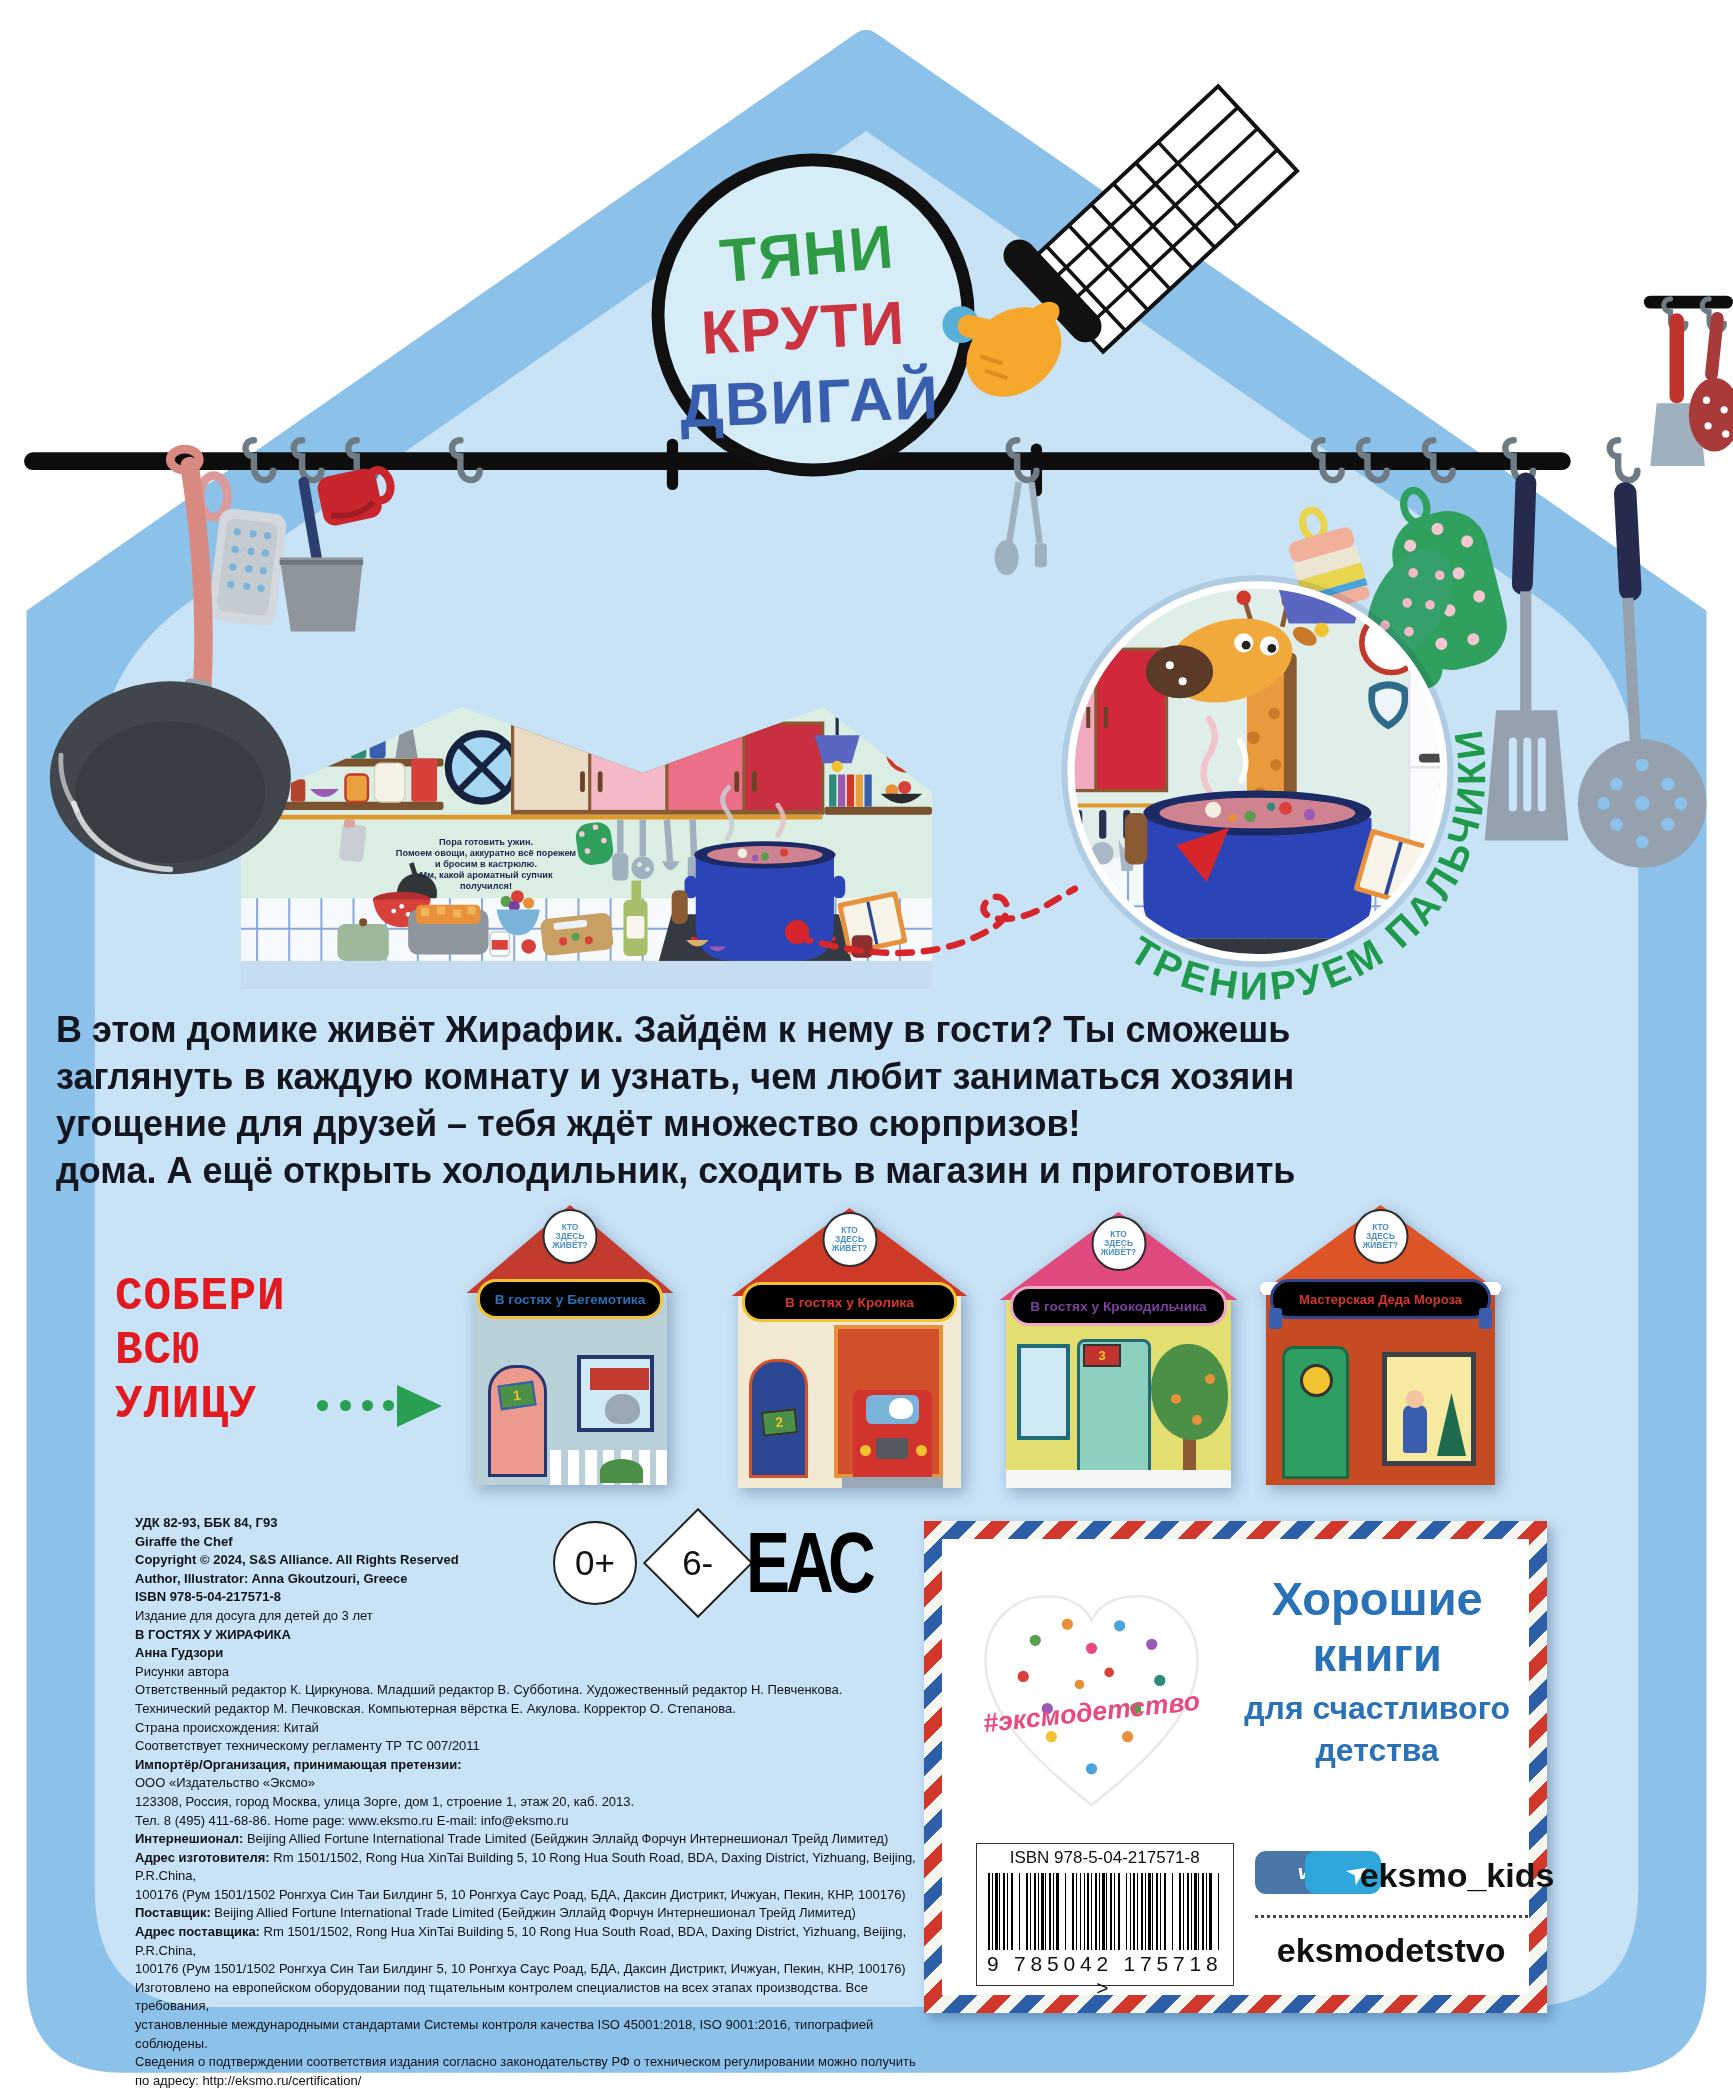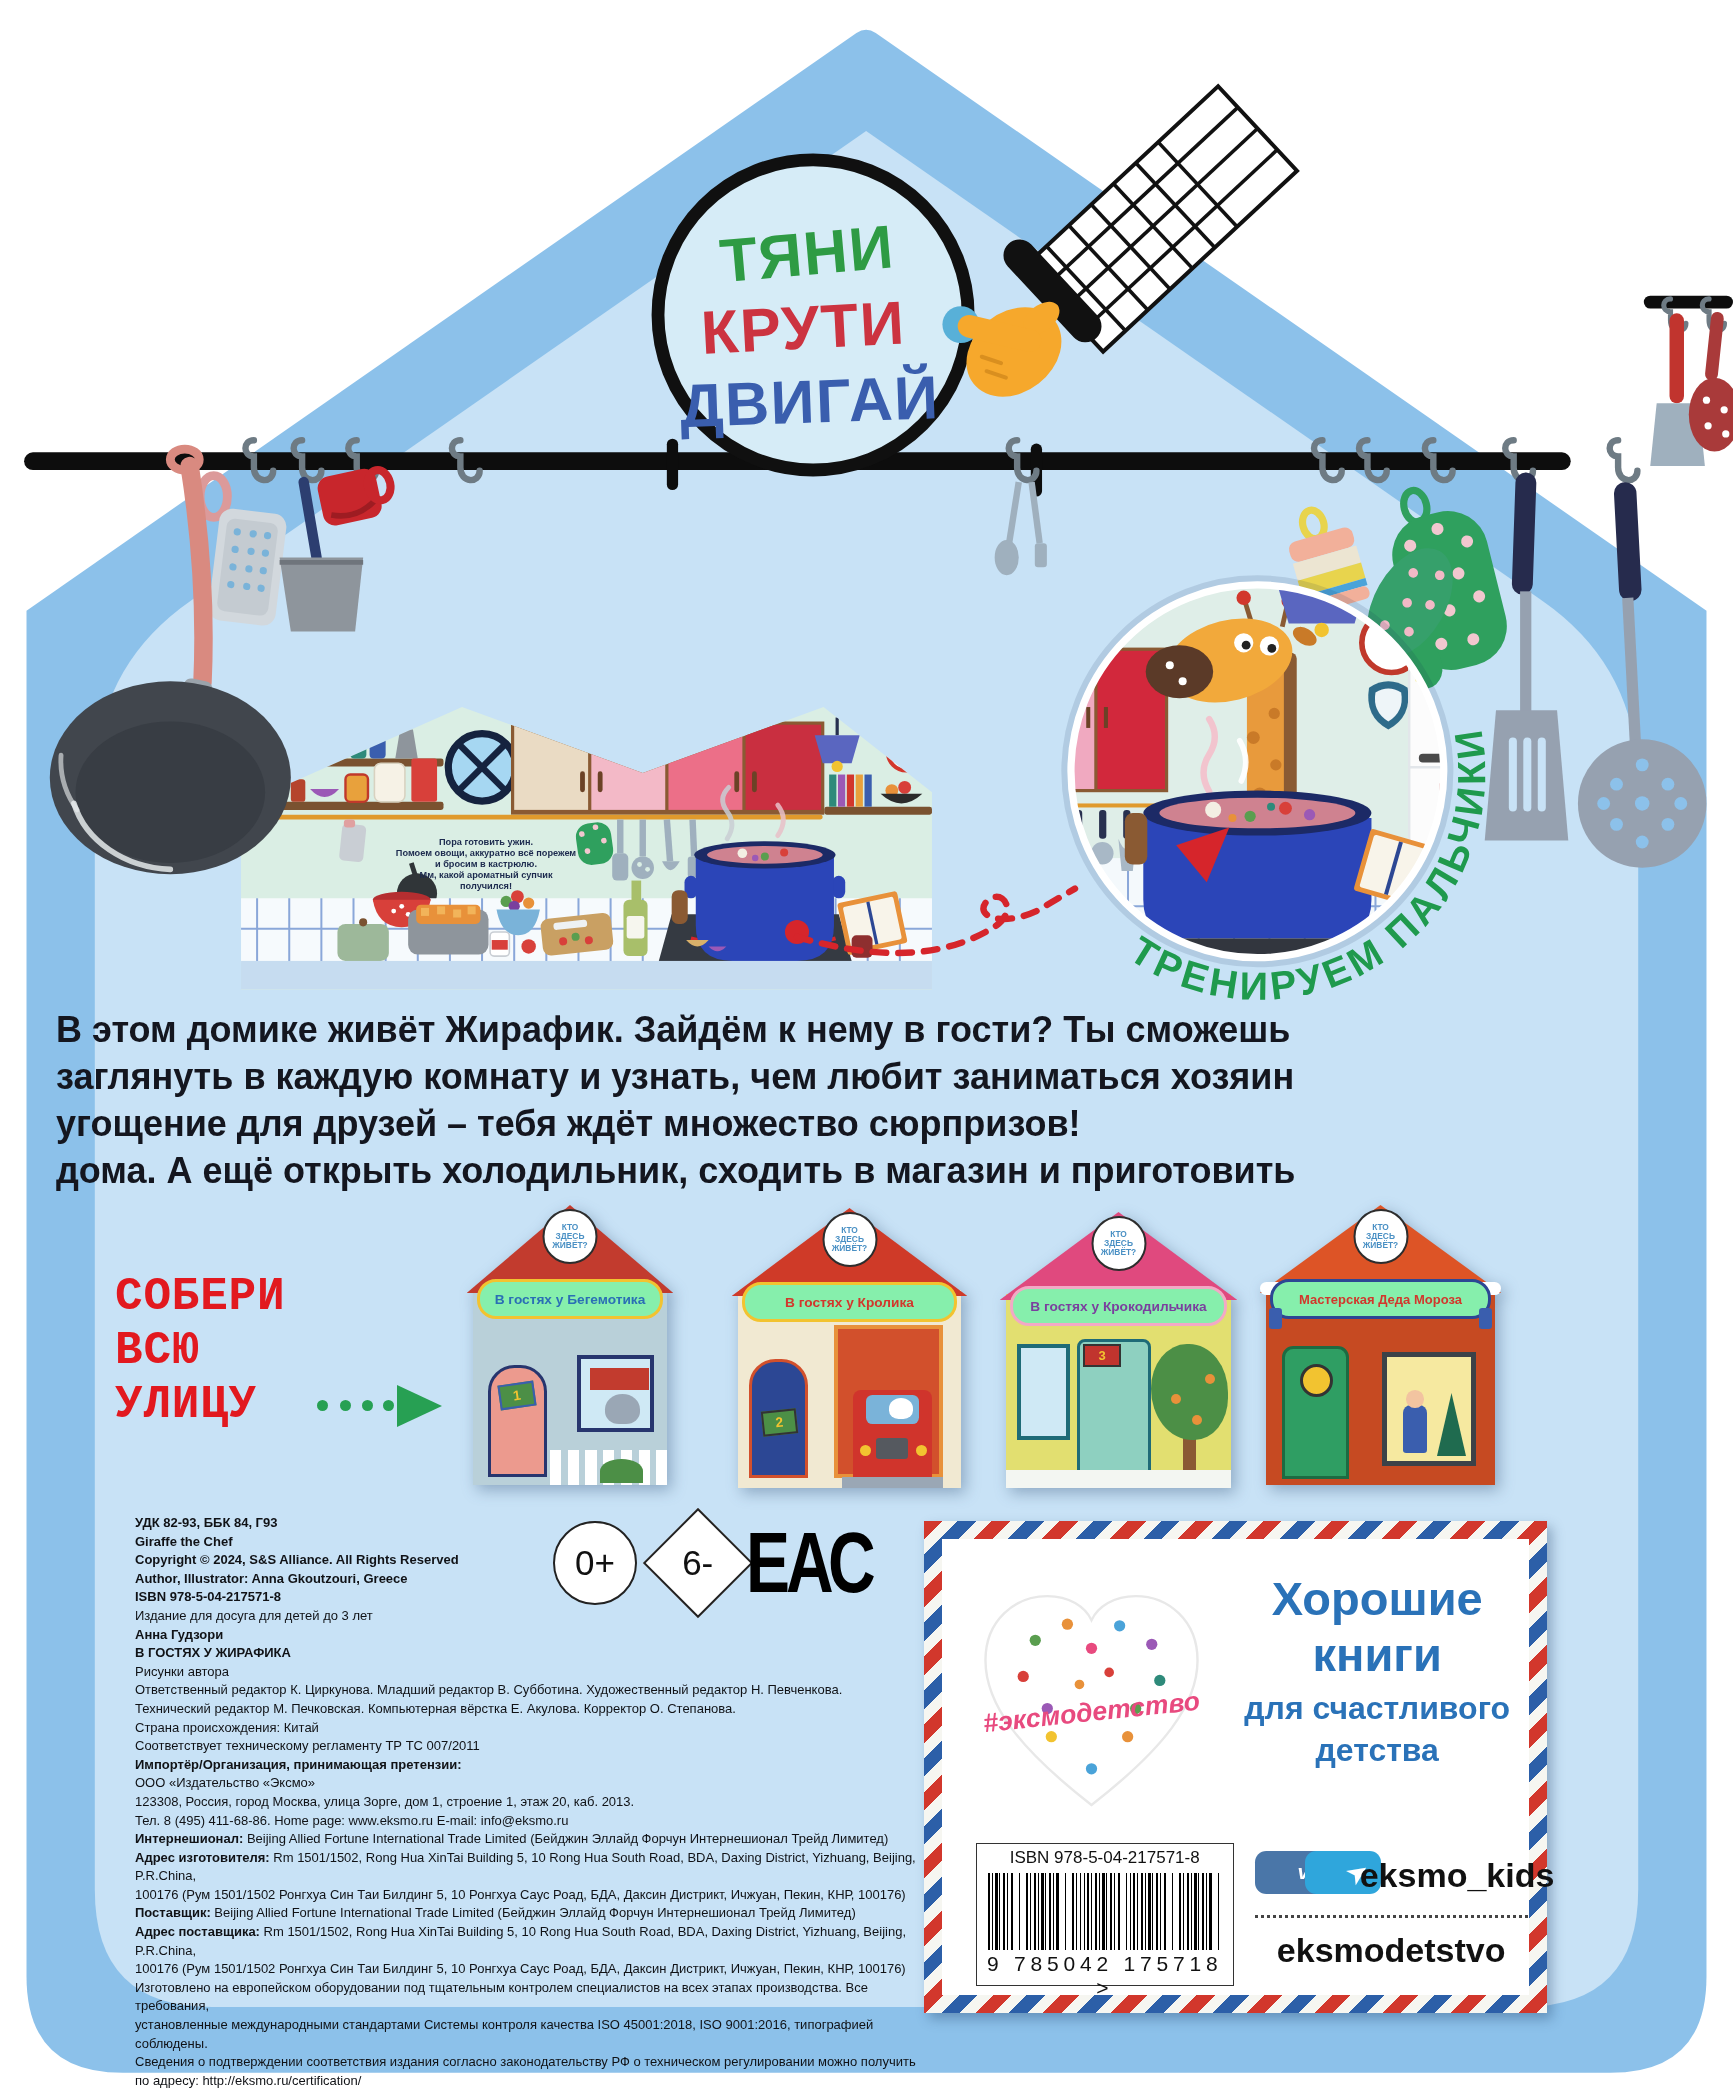--- a/index.html
+++ b/index.html
@@ -24,21 +24,21 @@
   
   .cover{position:absolute;filter:drop-shadow(4px 5.6px 7.2px rgba(30,60,100,.35));}
   .cv-wall{position:absolute;left:0;right:0;top:82px;bottom:0;background:var(--wall);}
   .cv-roof{position:absolute;left:-6.4px;right:-6.4px;top:0;height:88px;background:var(--roof);
            clip-path:polygon(50% 0,100% 100%,0 100%);}
   .cv-snow{position:absolute;left:-6.4px;right:-6.4px;top:77px;height:13px;background:#fff;border-radius:6.4px;z-index:1;}
   .cv-badge{position:absolute;top:4px;left:50%;transform:translateX(-50%);width:51px;height:51px;
             border-radius:50%;background:#fff;border:2.4px solid #2d2d2d;display:flex;flex-direction:column;
             align-items:center;justify-content:center;font-size:8.4px;font-weight:bold;color:#4a90c4;
             line-height:1.08;z-index:3;text-align:center;}
-  .cv-banner{position:absolute;top:74px;left:4px;right:4px;height:34px;background:#86efac;
+  .cv-banner{position:absolute;top:74px;left:4px;right:4px;height:34px;background:#000000;
              border:3.2px solid var(--banner);border-radius:19px;display:flex;align-items:center;
              justify-content:center;font-weight:bold;font-size:13.7px;color:var(--title);z-index:2;white-space:nowrap;}
   .cv-door{position:absolute;background:var(--door);border:3.2px solid var(--doorframe);z-index:1;}
   .cv-plate{position:absolute;display:flex;align-items:center;justify-content:center;
             font-weight:bold;z-index:2;}
   .cv-window{position:absolute;background:#cfe9f5;z-index:1;}
 
   
   #imprint{left:135px;top:1514px;width:792px;font-size:13px;line-height:18.6px;color:#101216;}
   #imprint .b{font-weight:bold;}
@@ -652,22 +652,22 @@
   <div class="abs" style="right:3.2px;top:103px;width:13px;height:21px;background:#3a5eae;border-radius:3.2px;z-index:2"></div>
 </div>
 
 <div class="abs" id="imprint">
       <div><span class="b">УДК 82-93, ББК 84, Г93</span></div>
       <div><span class="b">Giraffe the Chef</span></div>
       <div><span class="b">Copyright © 2024, S&amp;S Alliance. All Rights Reserved</span></div>
       <div><span class="b">Author, Illustrator: Anna Gkoutzouri, Greece</span></div>
       <div><span class="b">ISBN 978-5-04-217571-8</span></div>
       <div><span>Издание для досуга для детей до 3 лет</span></div>
+      <div><span class="b">В ГОСТЯХ У ЖИРАФИКА</span></div>
       <div><span class="b">Анна Гудзори</span></div>
-      <div><span class="b">В ГОСТЯХ У ЖИРАФИКА</span></div>
       <div><span>Рисунки автора</span></div>
       <div><span>Ответственный редактор К. Циркунова. Младший редактор В. Субботина. Художественный редактор Н. Певченкова.</span></div>
       <div><span>Технический редактор М. Печковская. Компьютерная вёрстка Е. Акулова. Корректор О. Степанова.</span></div>
       <div><span>Страна происхождения: Китай</span></div>
       <div><span>Соответствует техническому регламенту ТР ТС 007/2011</span></div>
       <div><span class="b">Импортёр/Организация, принимающая претензии:</span></div>
       <div><span>ООО «Издательство «Эксмо»</span></div>
       <div><span>123308, Россия, город Москва, улица Зорге, дом 1, строение 1, этаж 20, каб. 2013.</span></div>
       <div><span>Тел. 8 (495) 411-68-86. Home page: www.eksmo.ru    E-mail: info@eksmo.ru</span></div>
       <div><span class="b">Интернешионал: </span><span>Beijing Allied Fortune International Trade Limited (Бейджин Эллайд Форчун Интернешионал Трейд Лимитед)</span></div>

